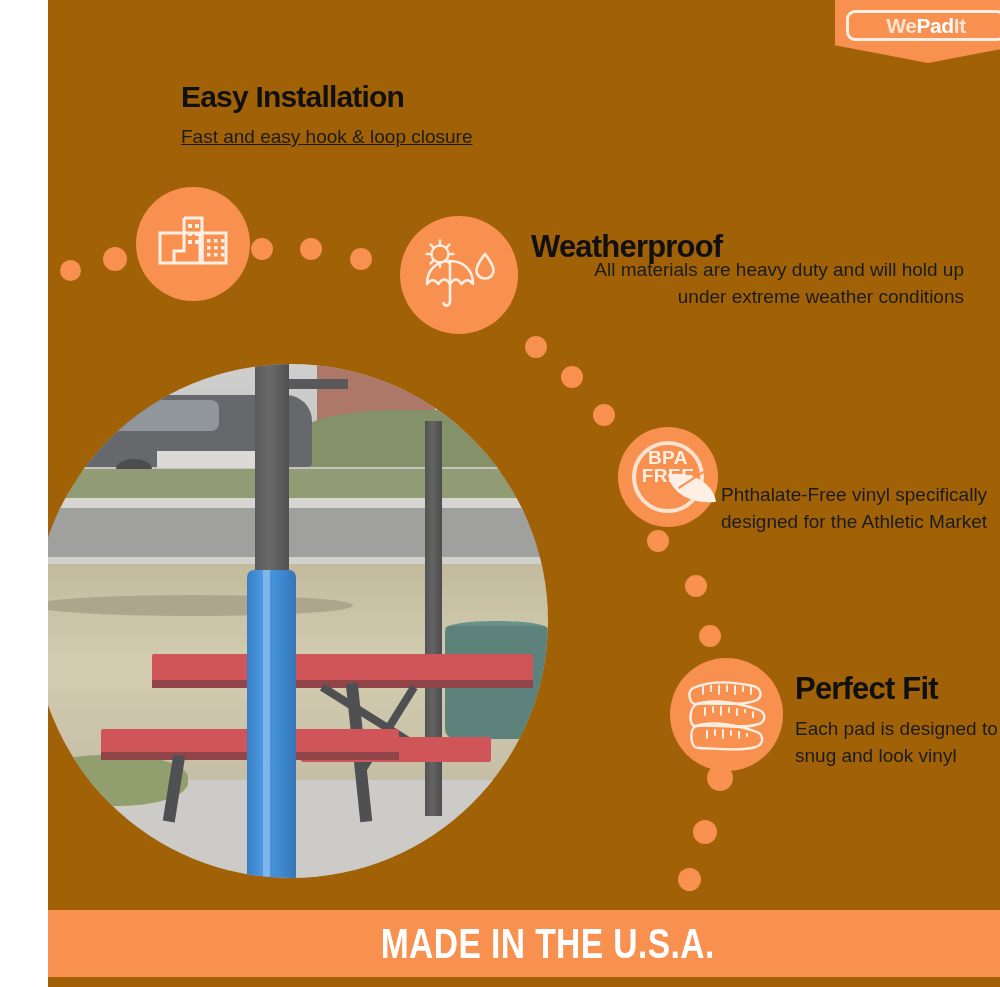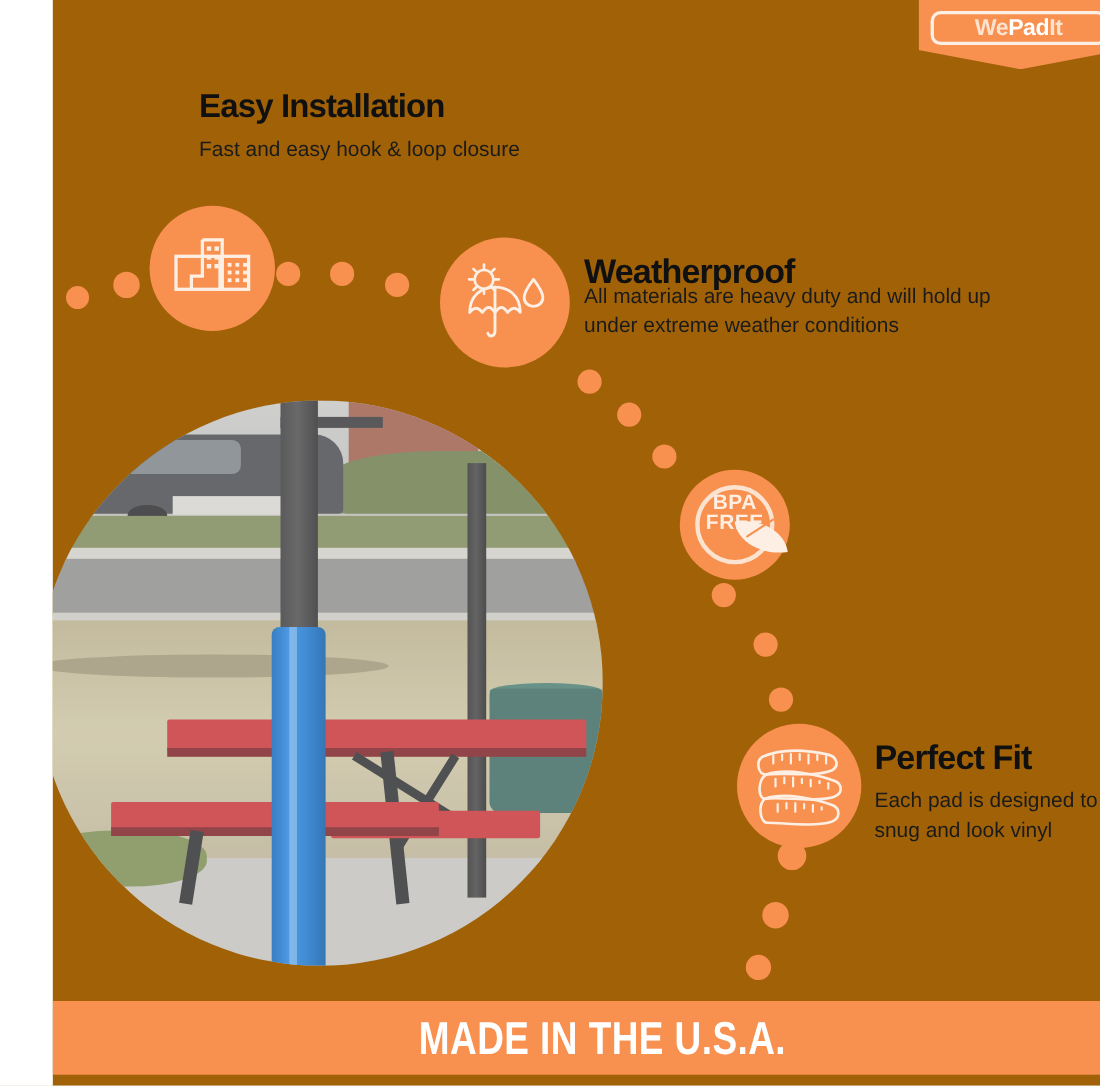--- a/index.html
+++ b/index.html
@@ -65,24 +65,24 @@
   }
   .sec-body {
     position: absolute;
     font-size: 19px;
     color: #1b1b1b;
     line-height: 1.42;
     font-weight: 400;
   }
 
   #title-install { left: 133px; top: 80px; font-size: 30px; }
-  #body-install  { left: 133px; top: 124px; width: 400px; }
+  #body-install  { left: 133px; top: 124px; width: 400px; text-decoration: underline; }
 
   #title-weather { left: 483px; top: 230px; }
-  #body-weather  { left: 483px; top: 257px; width: 420px; }
+  #body-weather  { left: 496px; top: 257px; width: 420px; text-align: right; }
 
   #title-phth    { left: 673px; top: 438px; }
   #body-phth     { left: 673px; top: 482px; width: 270px; }
 
   #title-fit     { left: 747px; top: 672px; }
   #body-fit      { left: 747px; top: 716px; width: 240px; }
 
   
   .dot {
     position: absolute;
@@ -327,20 +327,21 @@
 
   <div class="icon-circle" style="left:570px; top:427px; width:100px; height:100px;">
     <div class="bpa-ring"></div>
     <div class="bpa-text">
       <div>BPA</div>
       <div>FREE</div>
     </div>
     <div class="bpa-leaf"></div>
     <div class="bpa-leaf-vein"></div>
   </div>
+  <div class="sec-body" id="body-phth">Phthalate-Free vinyl specifically designed for the Athletic Market</div>
 
   <div class="dot" style="left:599px; top:530px; width:22px; height:22px;"></div>
   <div class="dot" style="left:637px; top:575px; width:22px; height:22px;"></div>
   <div class="dot" style="left:651px; top:625px; width:22px; height:22px;"></div>
 
   <div class="icon-circle" style="left:622px; top:658px; width:113px; height:113px;">
     <svg width="88" height="82" viewBox="0 0 88 82">
       <g fill="none" stroke="#FDEFE3" stroke-width="2.4" stroke-linejoin="round">
         <path d="M10 14 C28 6 52 8 70 12 C78 14 80 22 74 26 C58 33 30 28 14 30 C6 31 4 18 10 14 Z"></path>
         <path d="M14 30 C32 24 60 30 76 36 C83 39 83 47 76 50 C58 56 30 50 13 52 C5 53 6 33 14 30 Z"></path>

